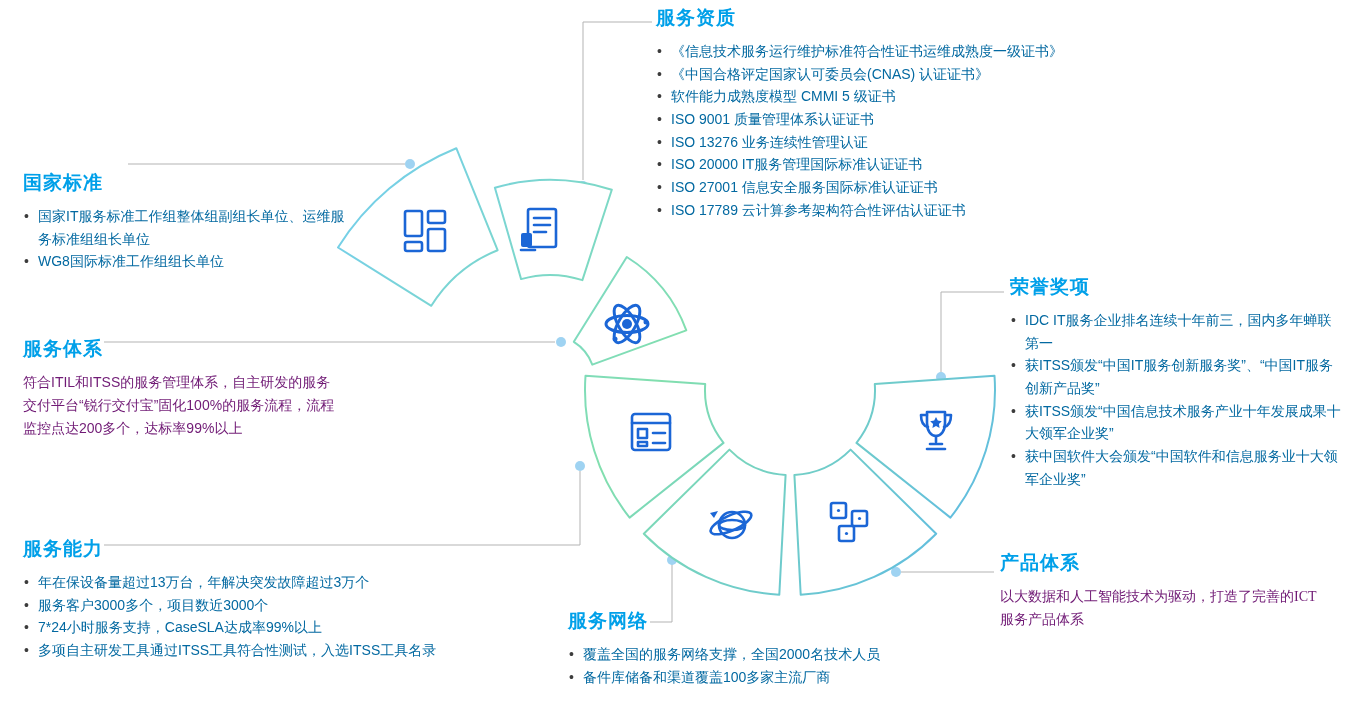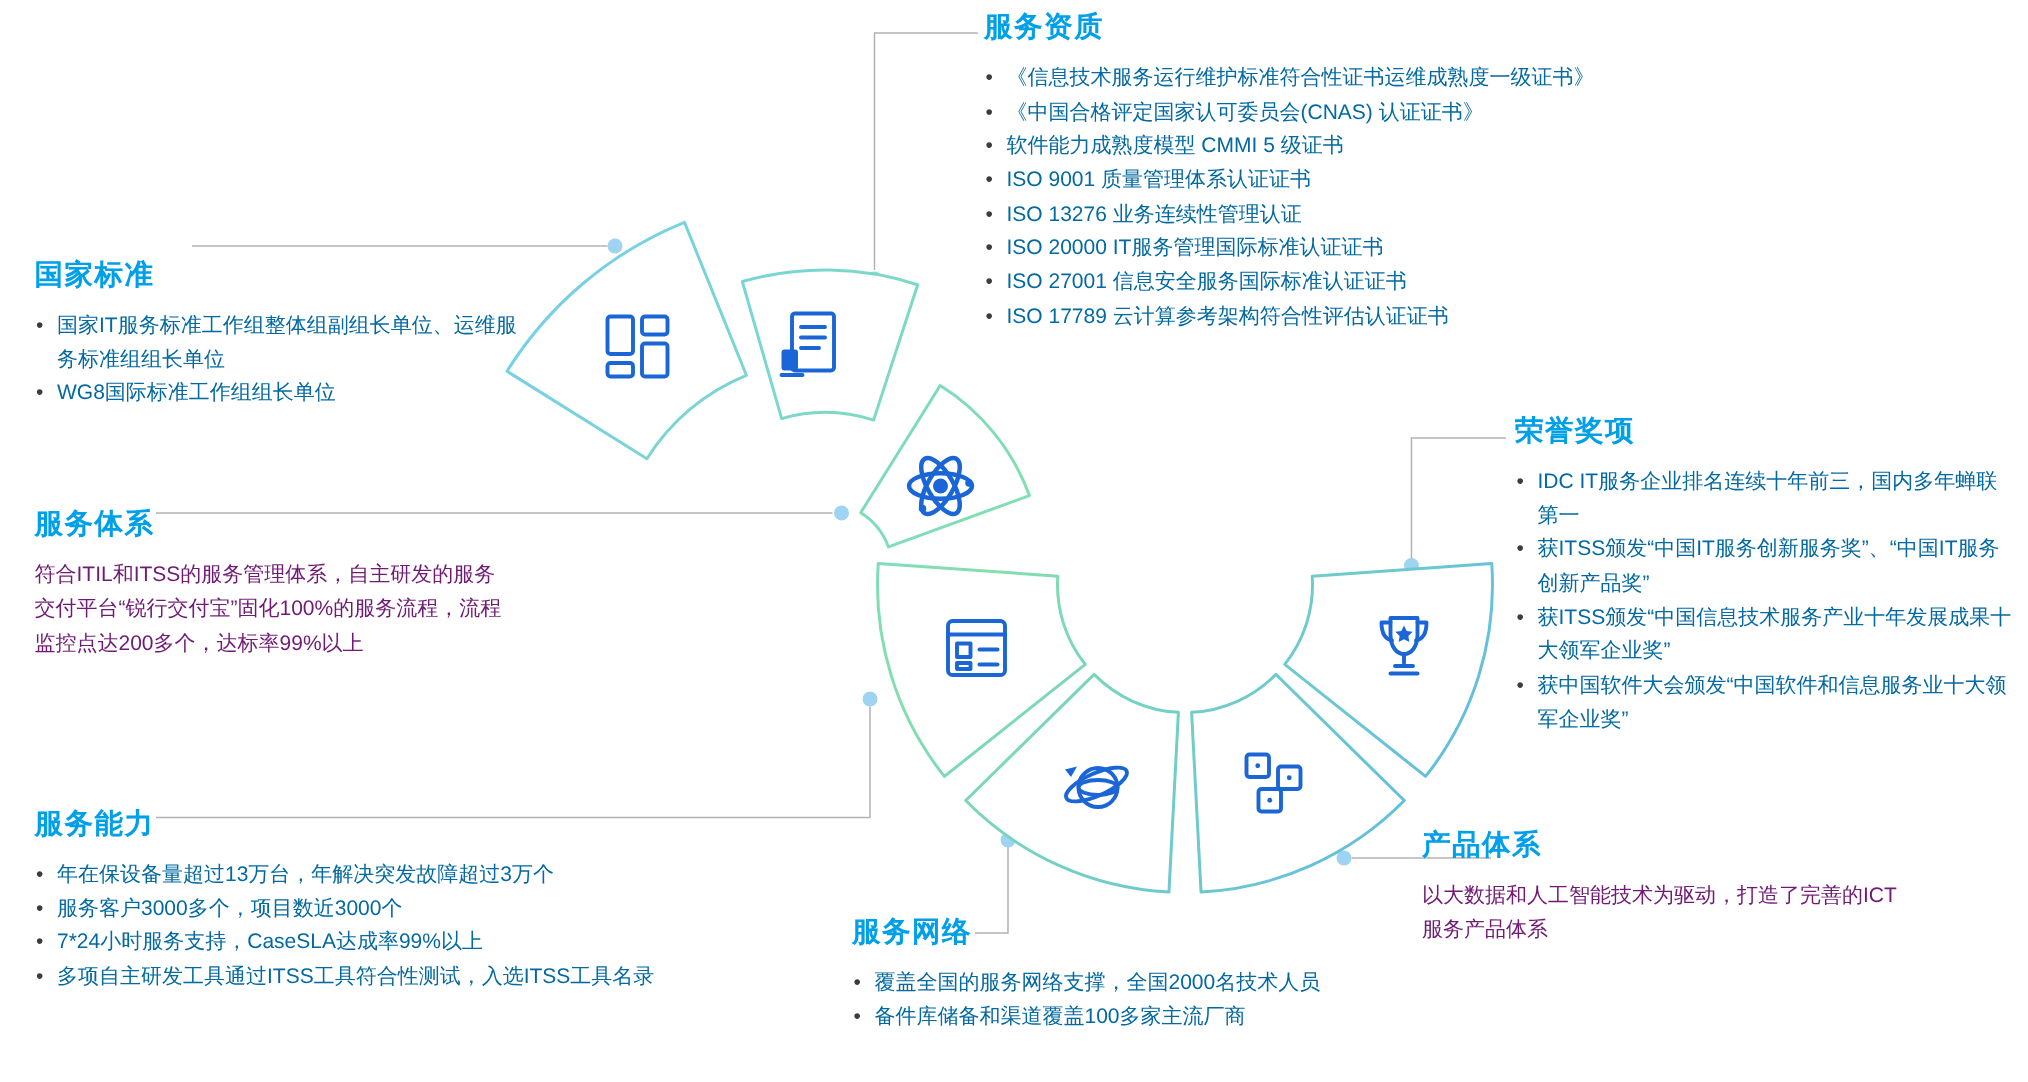--- a/index.html
+++ b/index.html
@@ -35,21 +35,21 @@
     color:#3c3c3c;
   }
   .sec p { font-size:14px; line-height:1.65; color:#701a75; }
 
   #sec-national  { left:23px;  top:146px; width:322px;margin-top:24px; }
   #sec-qual      { left:656px; top:5px;   width:585px; }
   #sec-system    { left:23px;  top:336px; width:312px; }
   #sec-honors    { left:1010px;top:274px; width:332px; }
   #sec-cap       { left:23px;  top:536px; width:505px; }
   #sec-network   { left:568px; top:608px; width:432px; }
-  #sec-products  { left:948px;top:550px; width:330px; }
+  #sec-products  { left:1000px;top:550px; width:330px;font-family:Liberation Serif, serif; }
 </style>
 </head>
 <body>
 
 <svg class="figure" width="1352" height="721" viewBox="0 0 1352 721">
   <defs>
     <linearGradient id="segGrad" gradientUnits="userSpaceOnUse" x1="330" y1="150" x2="1000" y2="600">
       <stop offset="0" stop-color="#74cdf0"></stop>
       <stop offset="0.5" stop-color="#82dfae"></stop>
       <stop offset="1" stop-color="#5ab6ea"></stop>

